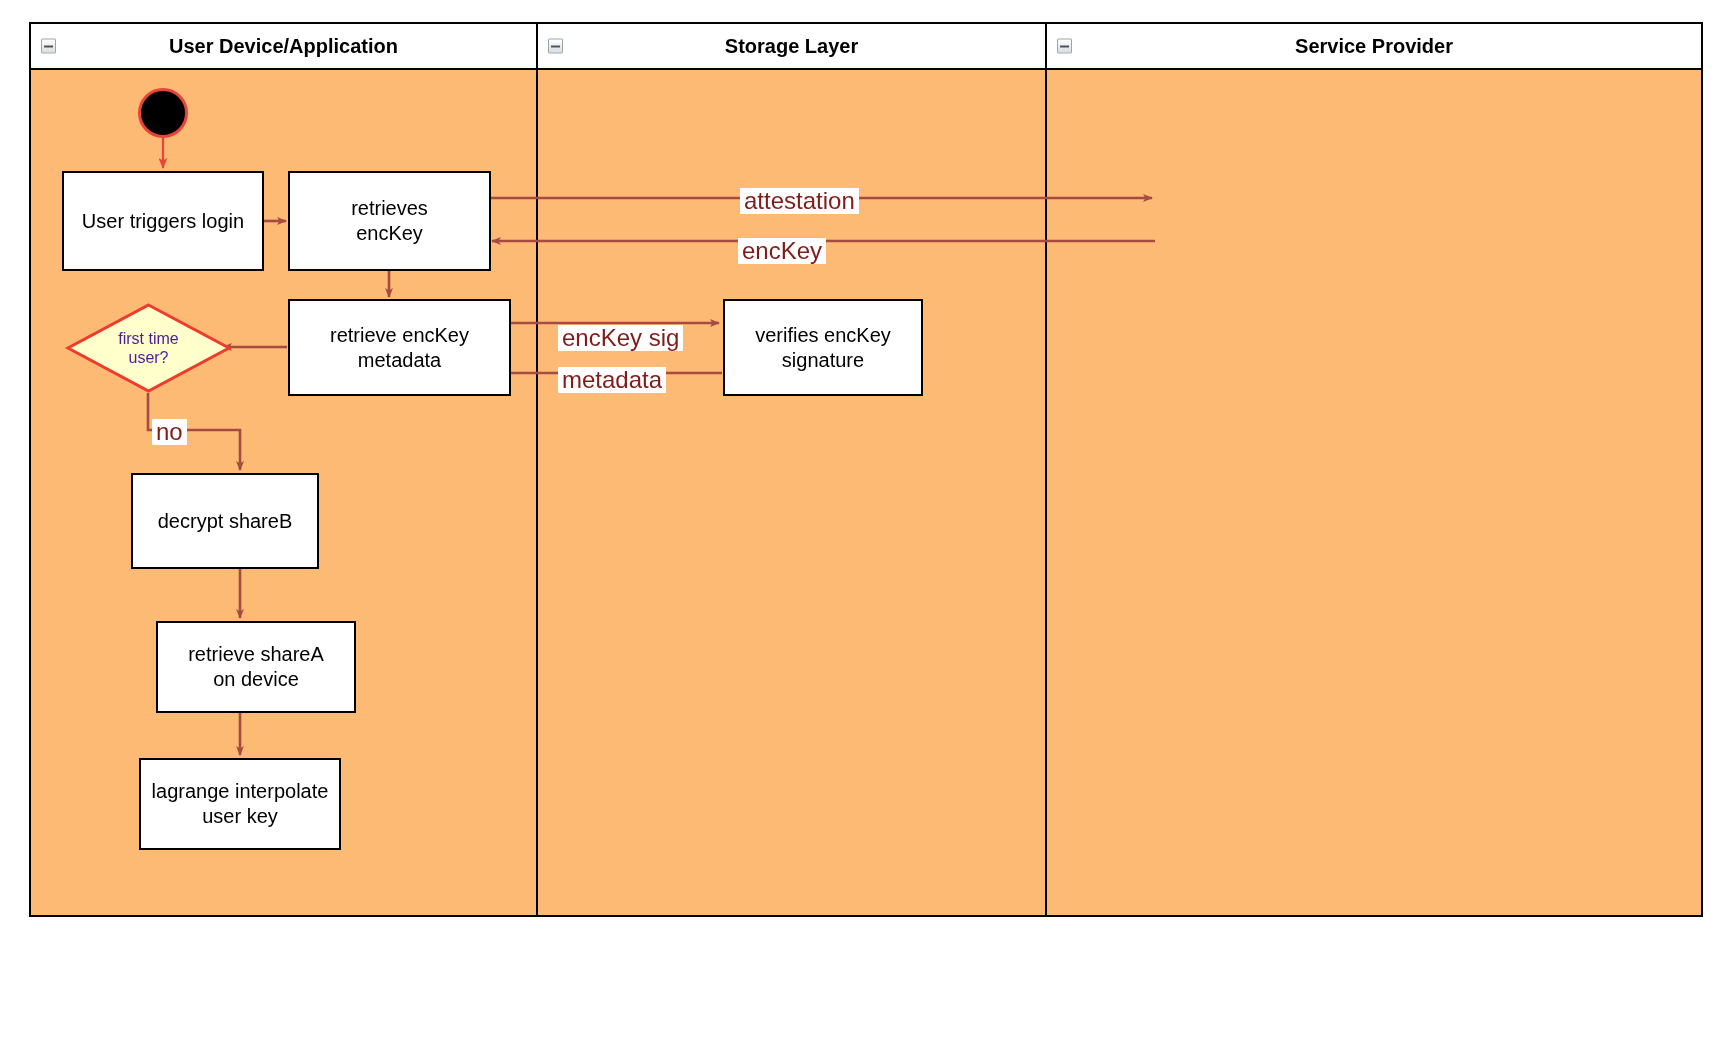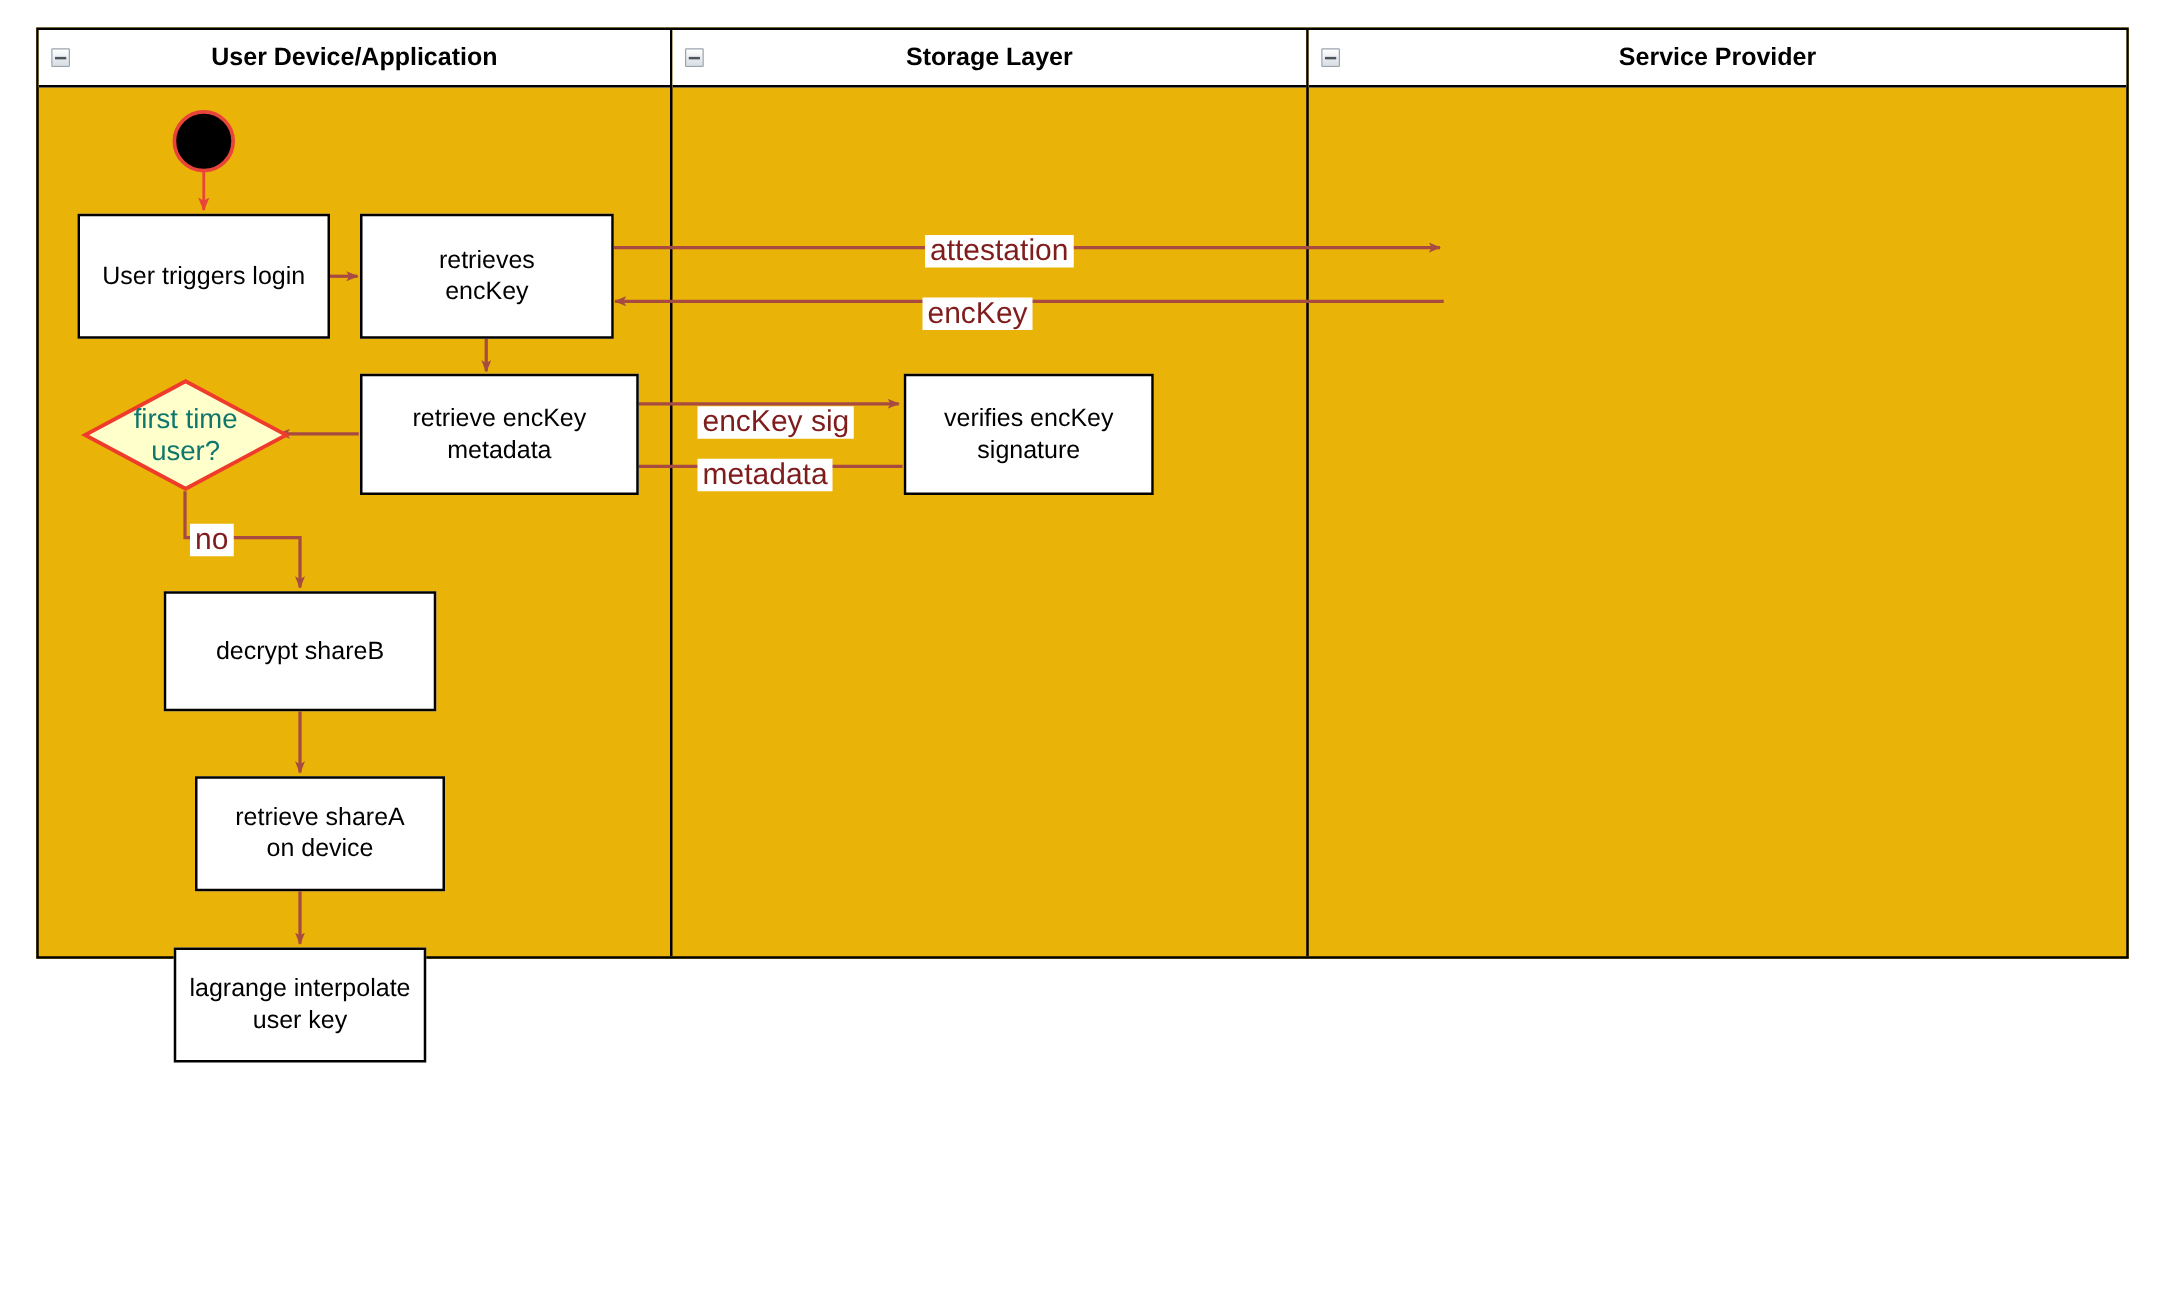--- a/index.html
+++ b/index.html
@@ -4,22 +4,22 @@
 <style>
   html,body{margin:0;padding:0;background:#ffffff;}
   body{
     font-family:"Liberation Sans", sans-serif;
     width:1732px;height:1038px;position:relative;overflow:hidden;
   }
   #canvas{position:absolute;left:0;top:0;width:1732px;height:1038px;}
 
   
   .pool{
-    position:absolute;left:29px;top:22px;width:1674px;height:745px;
-    border:2px solid #000;box-sizing:border-box;background:#eab308;
+    position:absolute;left:29px;top:22px;width:1674px;height:895px;
+    border:2px solid #000;box-sizing:border-box;background:#fdba74;
   }
   .lane{
     position:absolute;top:0;height:100%;box-sizing:border-box;
   }
   .lane-header{
     position:absolute;left:0;top:0;width:100%;height:46px;
     border-bottom:2px solid #000;box-sizing:border-box;
     display:flex;align-items:center;justify-content:center;
     background:#fff;
   }
@@ -55,21 +55,21 @@
     position:absolute;width:50px;height:50px;border-radius:50%;
     background:#000000;border:3px solid #e8443a;box-sizing:border-box;
   }
 
   .decision{
     position:absolute;
   }
   .decision .dlabel{
     position:absolute;left:0;top:0;width:100%;height:100%;
     display:flex;flex-direction:column;align-items:center;justify-content:center;
-    font-size:22px;color:#0f766e;line-height:1.2;text-align:center;
+    font-size:16px;color:#4c1d95;line-height:1.2;text-align:center;
     pointer-events:none;
   }
 
   
   .edge-label{
     position:absolute;font-size:24px;color:#7f1d1d;background:#ffffff;
     padding:0 4px;white-space:nowrap;line-height:1.1;
   }
   svg.edges{position:absolute;left:0;top:0;width:1732px;height:1038px;overflow:visible;}
 </style>
@@ -156,21 +156,21 @@
   <div class="decision" style="left:66px;top:303px;width:165px;height:90px;">
     <svg width="165" height="90" viewBox="0 0 165 90" style="position:absolute;left:0;top:0;overflow:visible;">
       <polygon points="82.5,2 163,45 82.5,88 2,45" fill="#ffffcc" stroke="#ef3b2c" stroke-width="3"></polygon>
     </svg>
     <div class="dlabel">
       <span>first time</span>
       <span>user?</span>
     </div>
   </div>
 
-  <div class="node" style="left:131px;top:473px;width:218px;height:96px;">
+  <div class="node" style="left:131px;top:473px;width:188px;height:96px;">
     <span>decrypt shareB</span>
   </div>
 
   <div class="node" style="left:140px;top:621px;width:200px;height:92px;flex-direction:column;margin-left:16px;">
     <span>retrieve shareA</span>
     <span>on device</span>
   </div>
 
   <div class="node" style="left:139px;top:758px;width:202px;height:92px;flex-direction:column;">
     <span>lagrange interpolate</span>

